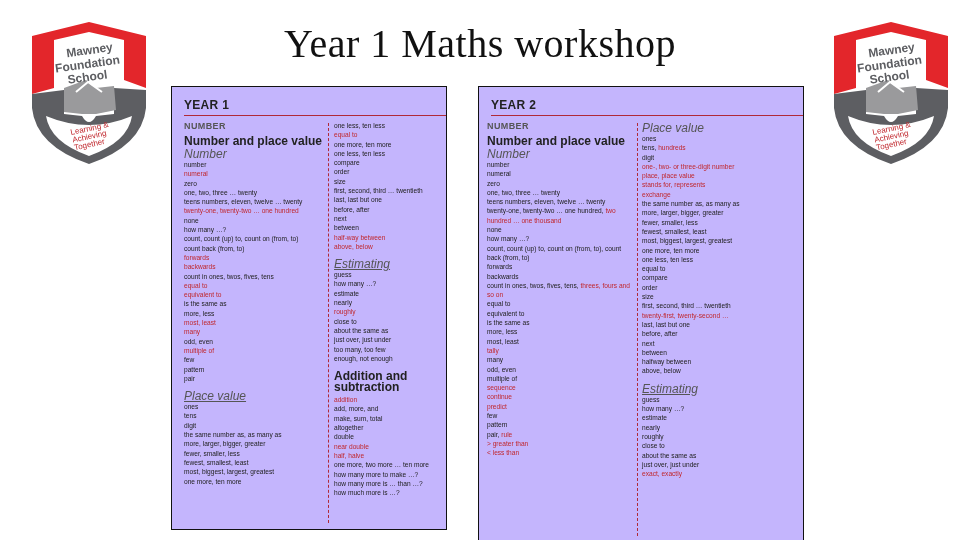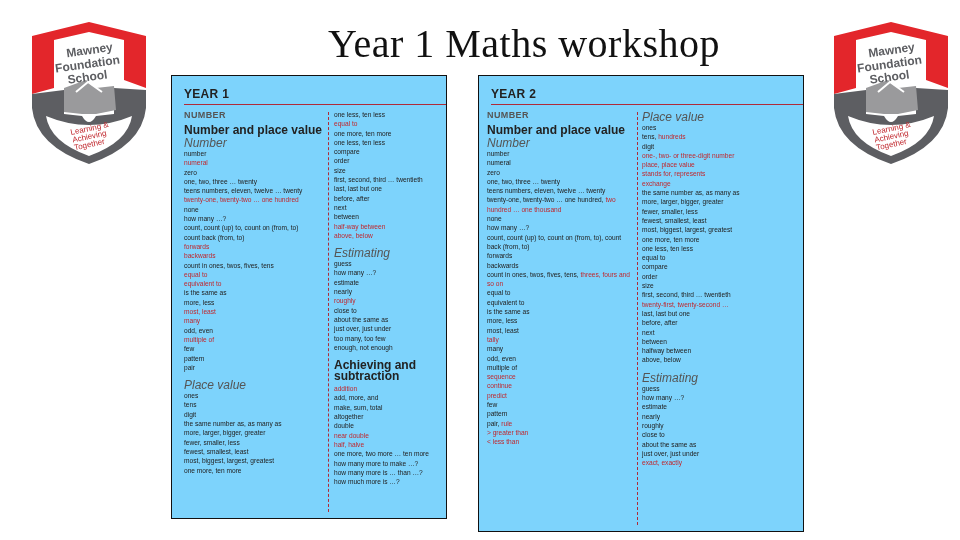--- a/index.html
+++ b/index.html
@@ -1,29 +1,29 @@
 <!DOCTYPE html>
 <html><head>
 <meta charset="utf-8">
 <style>
   html,body{margin:0;padding:0;background:#fff;}
   body{width:960px;height:540px;position:relative;overflow:hidden;font-family:"Liberation Sans",sans-serif;}
-  .title{position:absolute;left:240px;top:16px;width:480px;text-align:right;font-family:"Liberation Serif","DejaVu Serif",serif;font-size:40px;color:#111;letter-spacing:0.5px;line-height:56px;}
+  .title{position:absolute;left:240px;top:16px;width:480px;text-align:center;font-family:"Liberation Serif","DejaVu Serif",serif;font-size:40px;color:#111;letter-spacing:0.5px;line-height:56px;}
   .logo{position:absolute;width:130px;height:150px;}
   .logo svg{width:100%;height:100%;display:block;}
-  .panel{position:absolute;border:1.5px solid #111;background:#7dd3fc;box-sizing:border-box;overflow:hidden;}
+  .panel{position:absolute;border:1.5px solid #111;background:#c4b5fd;box-sizing:border-box;overflow:hidden;margin-top:11px;}
   .p1{left:171px;top:75px;width:276px;height:444px;}
   .p2{left:478px;top:75px;width:326px;height:457px;}
   .yr{position:absolute;left:12px;top:11px;font-size:12px;font-weight:bold;color:#222;letter-spacing:0.3px;}
   .yr-rule{position:absolute;left:12px;right:0;top:28px;height:1px;background:#b02a37;}
   .col{position:absolute;font-size:6.6px;line-height:9.3px;color:#222;}
   .col .sec{font-size:9px;font-weight:bold;color:#555;letter-spacing:0.4px;margin:0 0 4px 0;line-height:11px;}
   .col .sub{font-size:12px;font-weight:bold;color:#222;line-height:11px;margin-bottom:2px;}
   .col .grp{font-size:12px;font-style:italic;color:#555;line-height:11px;margin-top:2px;}
-  .col .grp.gap{margin-top:8px;}
+  .col .grp.gap{margin-top:8px;text-decoration:underline;}
   .col .sub.gap{margin-top:8px;}
   .col .it{white-space:nowrap;}
   .col .it.wrap{white-space:normal;}
   .red{color:#c0272d;}
   .dash{position:absolute;top:36px;width:0;border-left:1px dashed #b02a37;}
   .p1 .c1{left:12px;top:34px;width:145px;}
   .p1 .c2{left:162px;top:34px;width:108px;}
   .p1 .dash{left:156px;bottom:6px;}
   .p2 .c1{left:8px;top:34px;width:148px;}
   .p2 .c2{left:163px;top:34px;width:118px;}
@@ -131,21 +131,21 @@
         <div class="it"><span>guess</span></div>
         <div class="it"><span>how many …?</span></div>
         <div class="it"><span>estimate</span></div>
         <div class="it"><span>nearly</span></div>
         <div class="it red"><span>roughly</span></div>
         <div class="it"><span>close to</span></div>
         <div class="it"><span>about the same as</span></div>
         <div class="it"><span>just over, just under</span></div>
         <div class="it"><span>too many, too few</span></div>
         <div class="it"><span>enough, not enough</span></div>
-        <div class="sub gap"><span>Achieving and subtraction</span></div>
+        <div class="sub gap"><span>Addition and subtraction</span></div>
         <div class="it red"><span>addition</span></div>
         <div class="it"><span>add, more, and</span></div>
         <div class="it"><span>make, sum, total</span></div>
         <div class="it"><span>altogether</span></div>
         <div class="it"><span>double</span></div>
         <div class="it red"><span>near double</span></div>
         <div class="it red"><span>half, halve</span></div>
         <div class="it"><span>one more, two more … ten more</span></div>
         <div class="it"><span>how many more to make …?</span></div>
         <div class="it"><span>how many more is … than …?</span></div>

